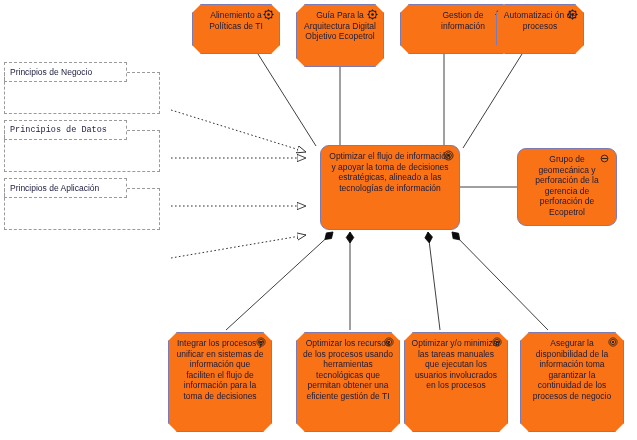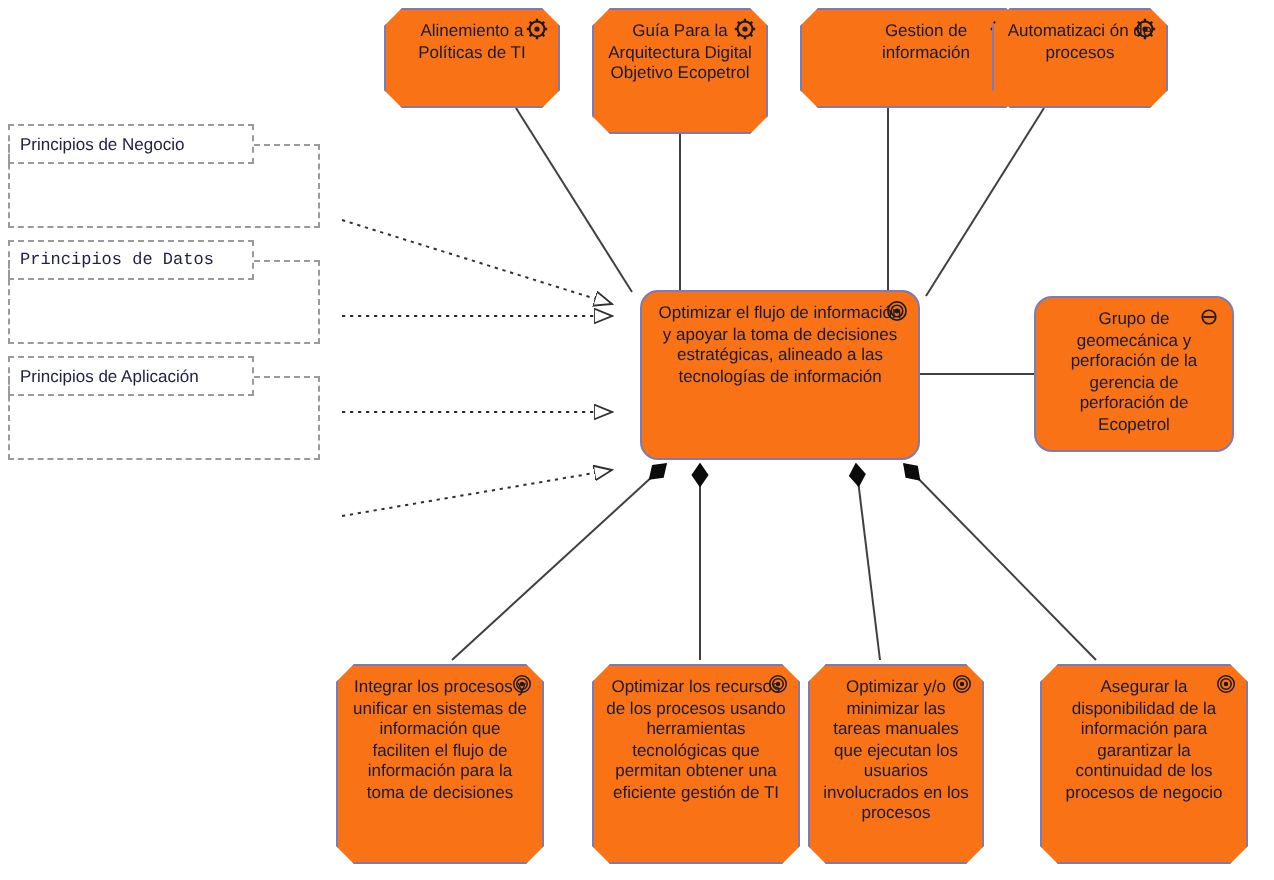--- a/index.html
+++ b/index.html
@@ -231,33 +231,33 @@
     <div class="txt">Optimizar los recursos de los procesos usando herramientas tecnológicas que permitan obtener una eficiente gestión de TI</div>
     <span class="ico">
       <svg width="10" height="10" viewBox="0 0 16 16">
         <circle cx="8" cy="8" r="6.6" fill="none" stroke="#1a1a1a" stroke-width="1.2"></circle>
         <circle cx="8" cy="8" r="4.2" fill="none" stroke="#1a1a1a" stroke-width="1.2"></circle>
         <circle cx="8" cy="8" r="1.8" fill="#1a1a1a"></circle>
       </svg>
     </span>
   </div>
 
-  <div class="node" style="left:404px;top:332px;width:88px;height:100px;">
+  <div class="node" style="left:404px;top:332px;width:104px;height:100px;">
     <div class="txt">Optimizar y/o minimizar las tareas manuales que ejecutan los usuarios involucrados en los procesos</div>
     <span class="ico">
       <svg width="10" height="10" viewBox="0 0 16 16">
         <circle cx="8" cy="8" r="6.6" fill="none" stroke="#1a1a1a" stroke-width="1.2"></circle>
         <circle cx="8" cy="8" r="4.2" fill="none" stroke="#1a1a1a" stroke-width="1.2"></circle>
         <circle cx="8" cy="8" r="1.8" fill="#1a1a1a"></circle>
       </svg>
     </span>
   </div>
 
   <div class="node" style="left:520px;top:332px;width:104px;height:100px;">
-    <div class="txt">Asegurar la disponibilidad de la información para garantizar la continuidad de los procesos de negocio</div>
+    <div class="txt">Asegurar la disponibilidad de la información toma garantizar la continuidad de los procesos de negocio</div>
     <span class="ico">
       <svg width="10" height="10" viewBox="0 0 16 16">
         <circle cx="8" cy="8" r="6.6" fill="none" stroke="#1a1a1a" stroke-width="1.2"></circle>
         <circle cx="8" cy="8" r="4.2" fill="none" stroke="#1a1a1a" stroke-width="1.2"></circle>
         <circle cx="8" cy="8" r="1.8" fill="#1a1a1a"></circle>
       </svg>
     </span>
   </div>
 
 </div>

